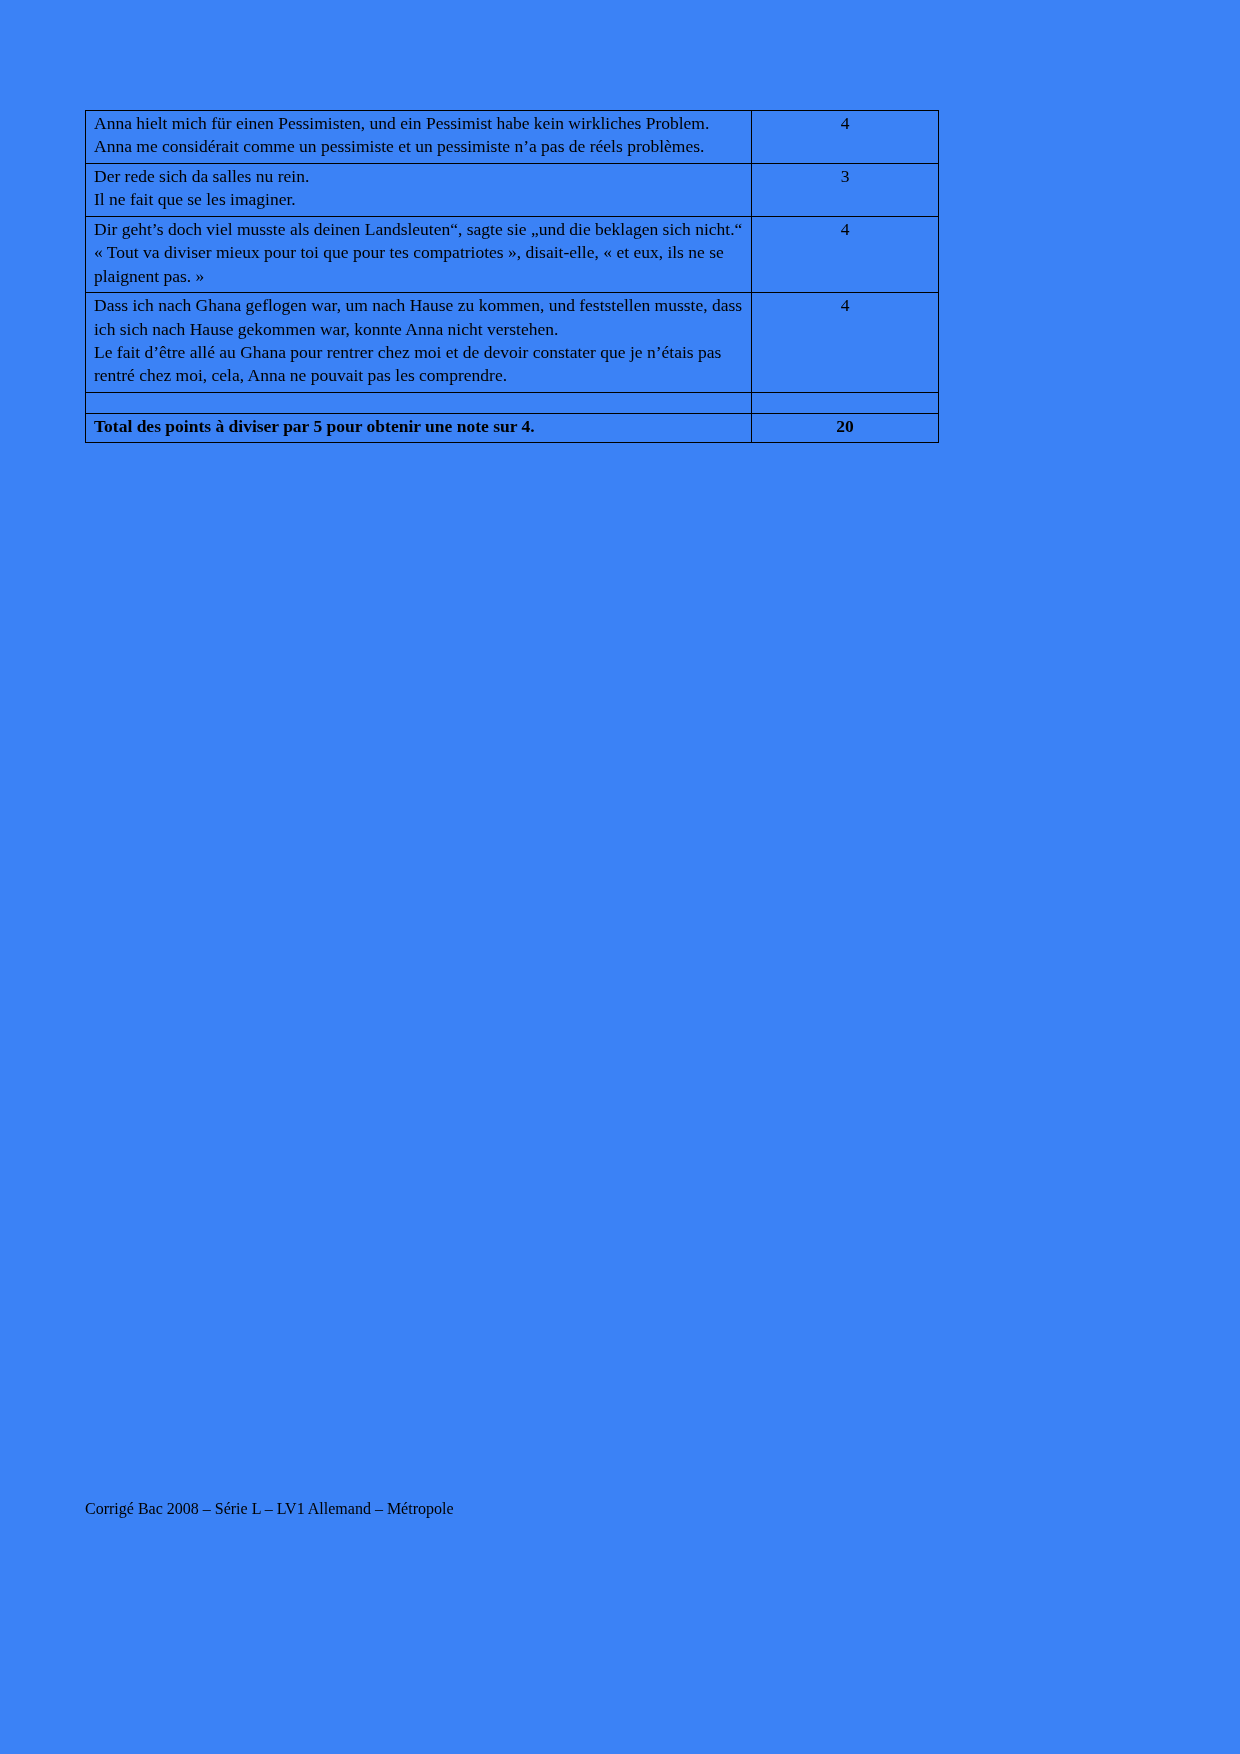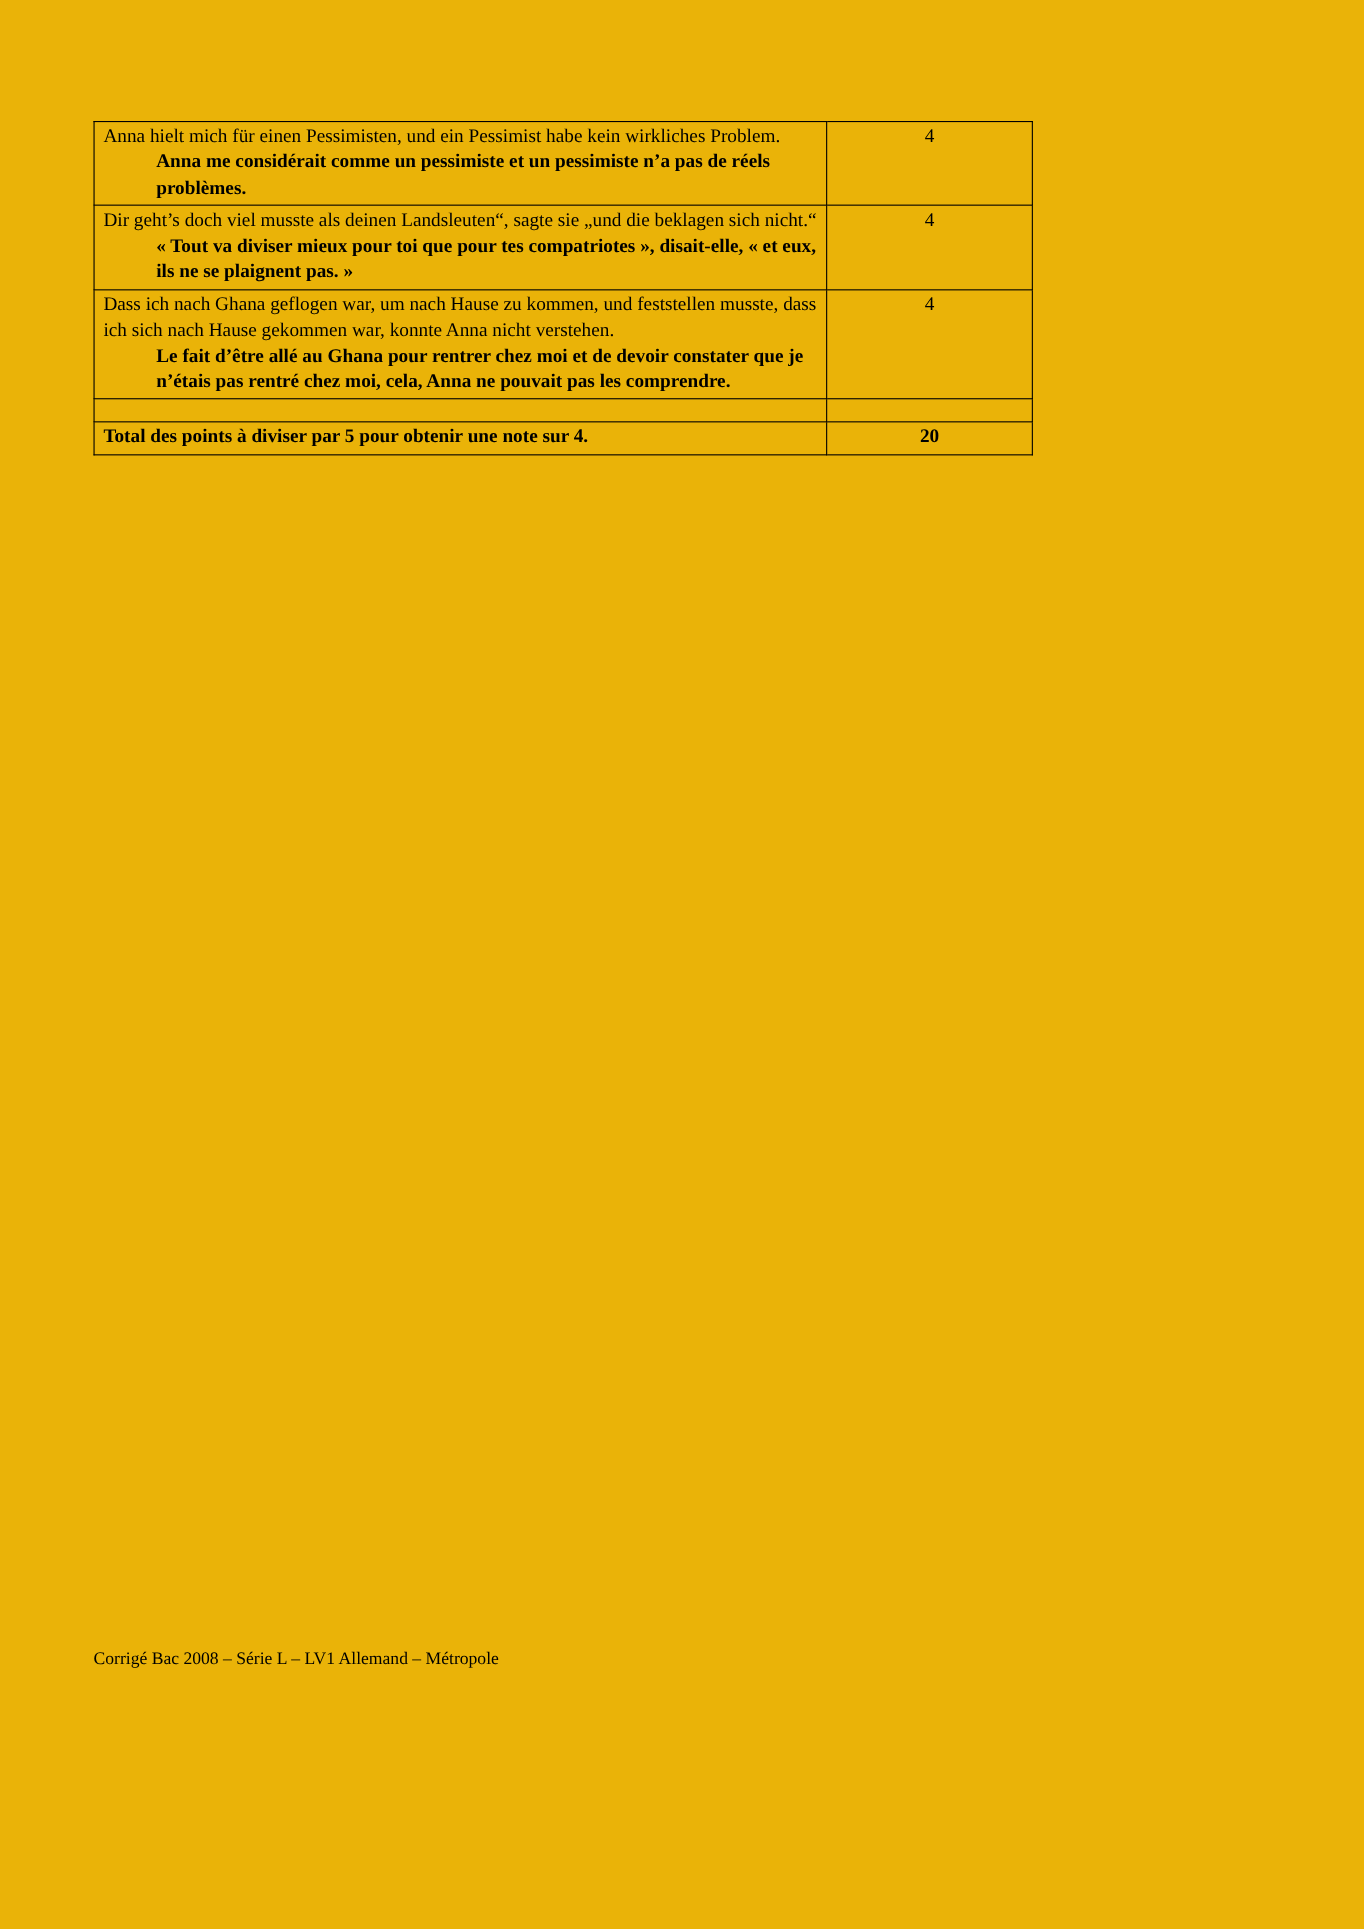--- a/index.html
+++ b/index.html
@@ -7,21 +7,21 @@
     margin: 0;
     padding: 0;
     background: #ffffff;
     font-family: "Liberation Serif", "DejaVu Serif", serif;
     color: #000000;
   }
   .sheet {
     position: relative;
     width: 1240px;
     height: 1754px;
-    background: #eab308;
+    background: #3b82f6;
     overflow: hidden;
   }
   table.grid {
     position: absolute;
     top: 110px;
     left: 85px;
     width: 853px;
     border-collapse: collapse;
     table-layout: fixed;
   }
@@ -30,21 +30,21 @@
     vertical-align: top;
     padding: 1px 8px 4px 8px;
     font-size: 17.5px;
     line-height: 1.34;
   }
   td.txt { width: 666px; }
   td.pts {
     width: 187px;
     text-align: center;
   }
-  .fr { font-weight: bold; margin-left: 48px; }
+  .fr { font-weight: normal; }
   tr.empty-row td { height: 21px; padding: 0; }
   tr.total-row td { font-weight: bold; }
   .footer {
     position: absolute;
     left: 85px;
     top: 1500px;
     font-size: 16px;
     white-space: nowrap;
   }
 </style>
@@ -56,20 +56,27 @@
   <table class="grid">
     <tbody>
       <tr>
         <td class="txt">
           <div class="de">Anna hielt mich für einen Pessimisten, und ein Pessimist habe kein wirkliches Problem.</div>
           <div class="fr">Anna me considérait comme un pessimiste et un pessimiste n’a pas de réels problèmes.</div>
         </td>
         <td class="pts">4</td>
       </tr>
 
+      <tr>
+        <td class="txt">
+          <div class="de">Der rede sich da salles nu rein.</div>
+          <div class="fr">Il ne fait que se les imaginer.</div>
+        </td>
+        <td class="pts">3</td>
+      </tr>
 
       <tr>
         <td class="txt">
           <div class="de">Dir geht’s doch viel musste als deinen Landsleuten“, sagte sie „und die beklagen sich nicht.“</div>
           <div class="fr">« Tout va diviser mieux pour toi que pour tes compatriotes », disait-elle, « et eux, ils ne se plaignent pas. »</div>
         </td>
         <td class="pts">4</td>
       </tr>
 
       <tr>

